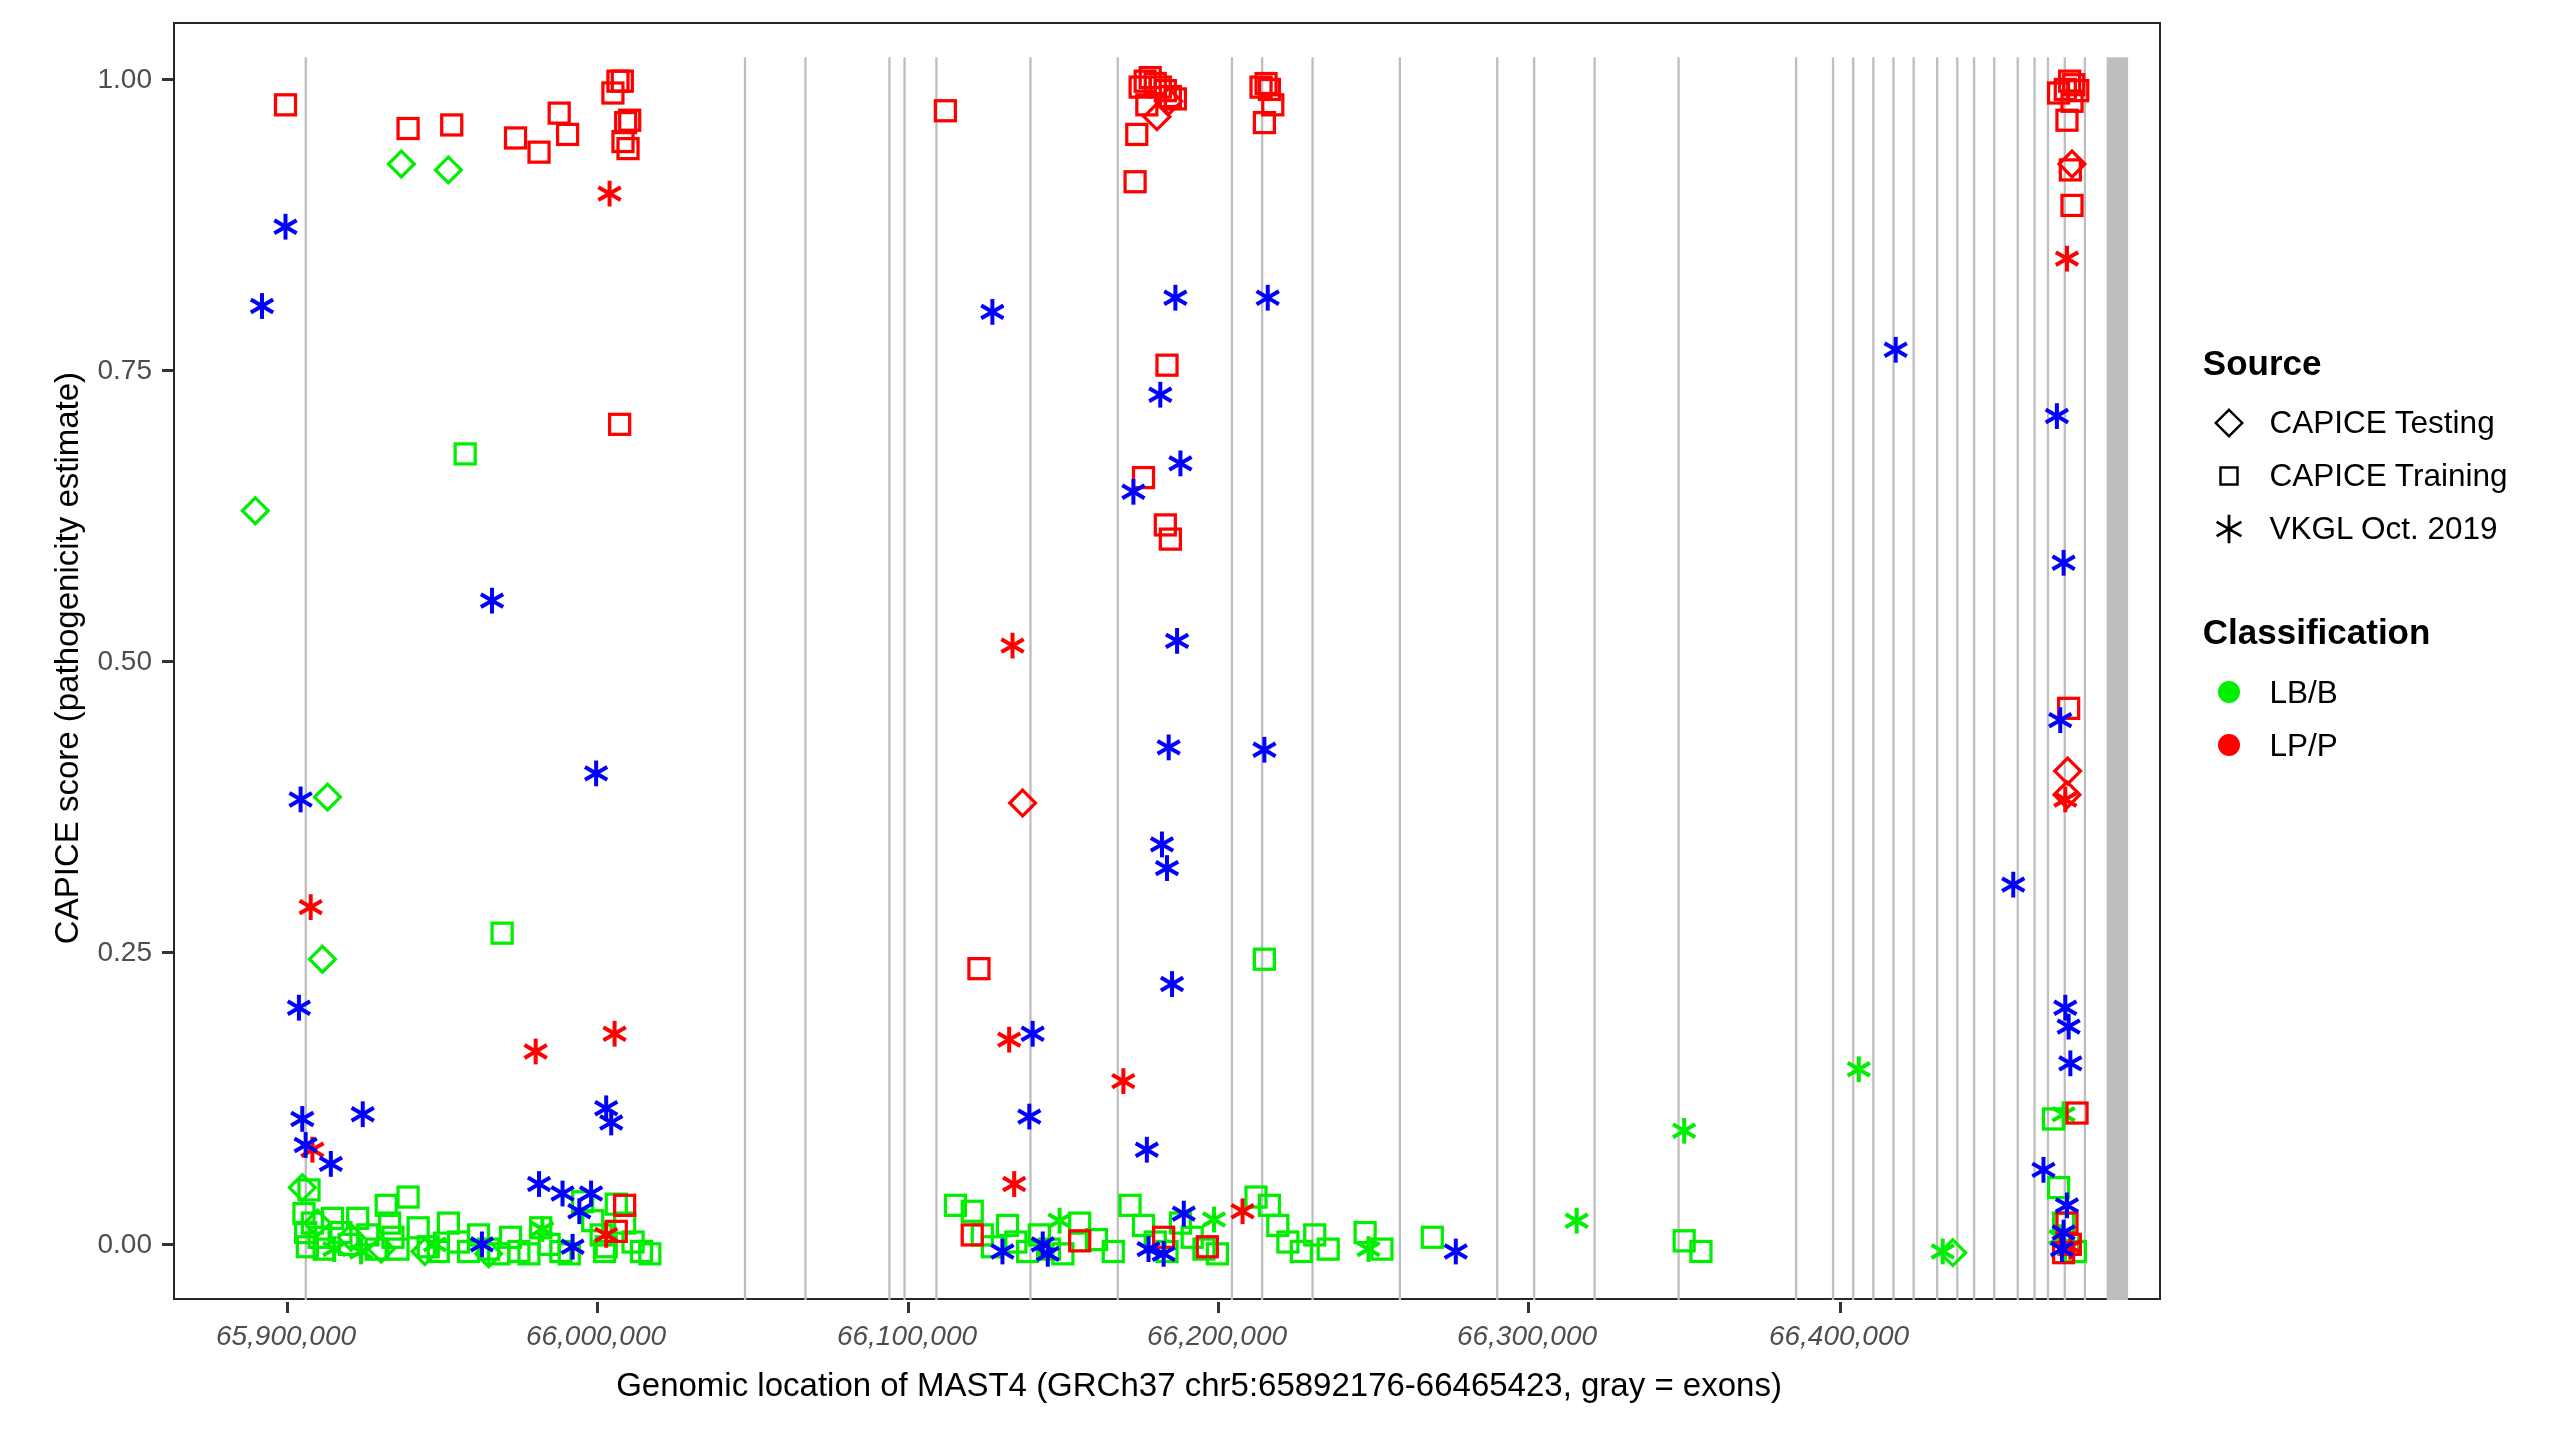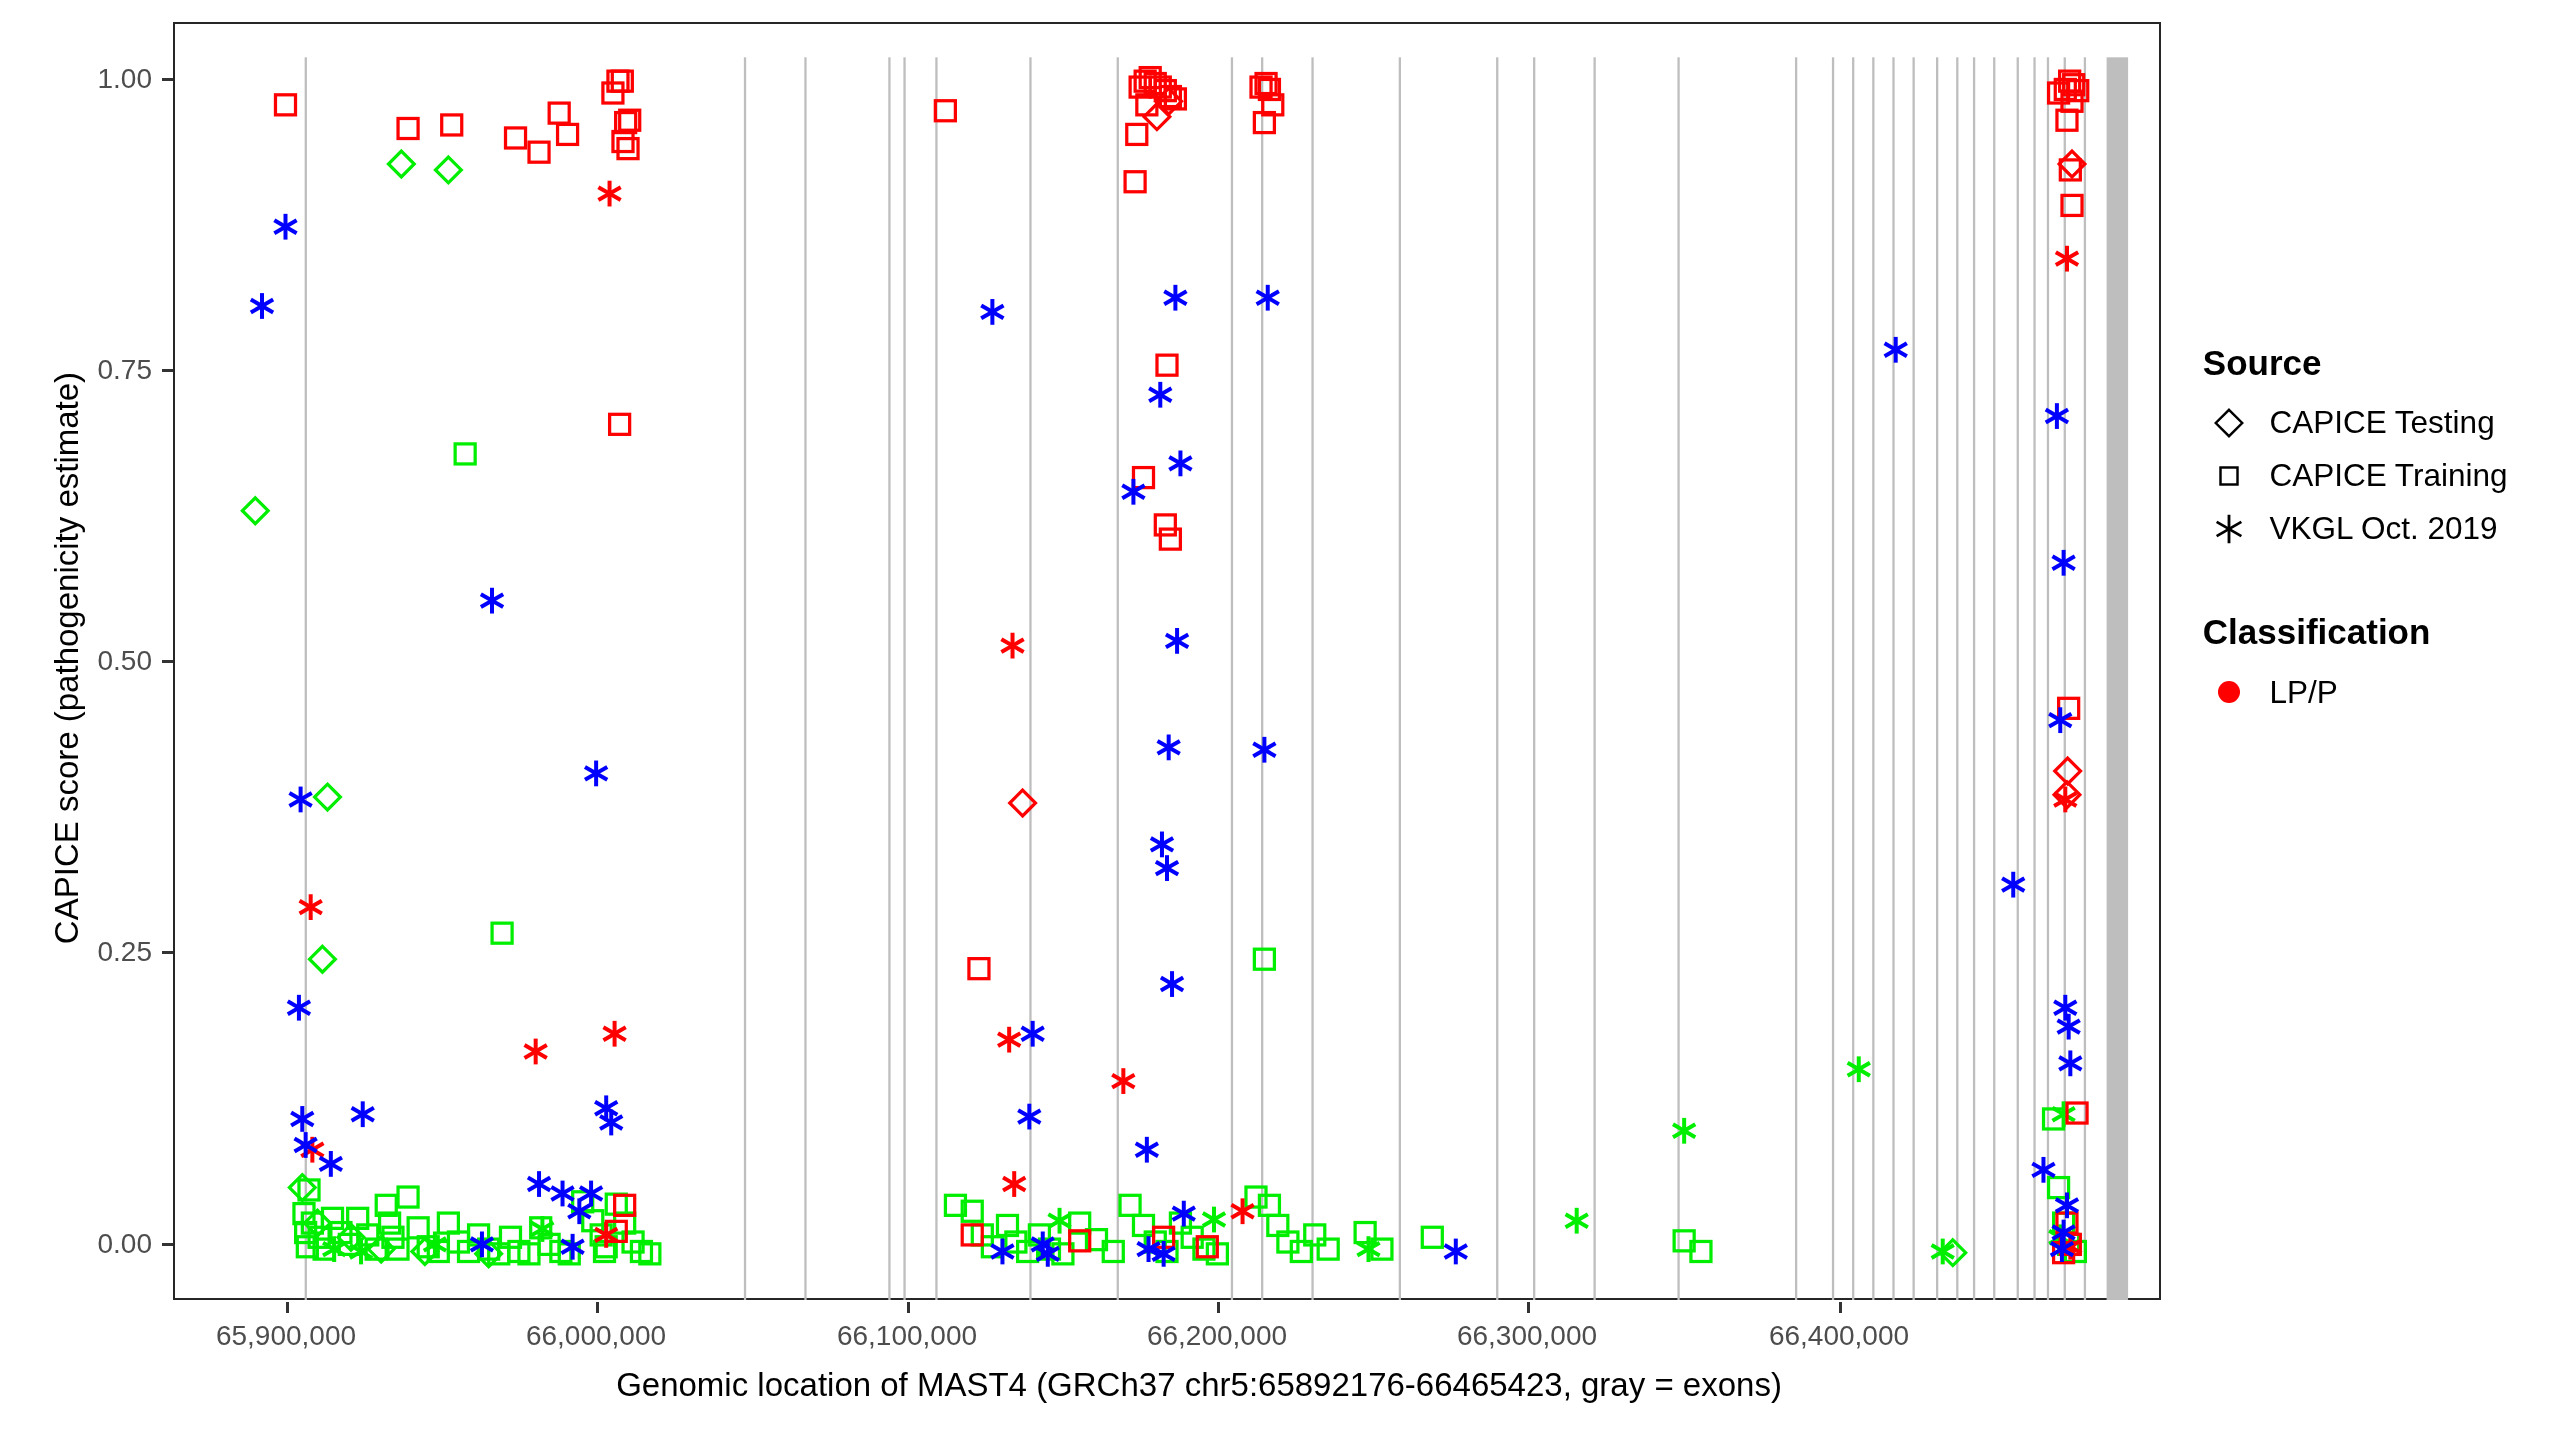--- a/index.html
+++ b/index.html
@@ -13,21 +13,21 @@
   #plot-svg{position:absolute;left:0;top:0;width:1988px;height:1278px;}
 
   
   .axis-title{position:absolute;color:#000000;font-size:33px;letter-spacing:0px;white-space:nowrap;}
   #x-axis-title{left:0;top:1366px;width:2334px;text-align:center;margin-left:32px;}
   #y-axis-title{left:-315px;top:639px;width:763px;text-align:center;
                 transform:rotate(-90deg);transform-origin:center center;}
 
   .tick-label{position:absolute;color:#4d4d4d;font-size:28px;white-space:nowrap;}
   .ylab{right:2424px;text-align:right;width:191px;}
-  .xlab{transform:translateX(-50%);}
+  .xlab{transform:translateX(-50%);font-style:italic;}
 
   .tick-mark{position:absolute;background:#333333;}
   .ytick{width:10.5px;height:2.9px;left:162px;}
   .xtick{height:10.5px;width:2.9px;top:1302px;}
 
   
   #legend{position:absolute;left:2199px;top:343px;width:372px;}
   .legend-title{font-size:35px;color:#000000;margin:0 0 13.4px 3.8px;font-weight:bold;}
   .legend-block{margin-bottom:57px;}
   .legend-row{display:flex;align-items:center;height:53px;text-align:right;}
@@ -698,20 +698,26 @@
           </svg>
         </span>
         <span class="legend-label">VKGL Oct. 2019</span>
       </div>
     </div>
 
     <div class="legend-block">
       <div class="legend-title">Classification</div>
       <div class="legend-row">
         <span class="legend-key">
+          <span class="dot" style="background:#00EE00;"></span>
+        </span>
+        <span class="legend-label">LB/B</span>
+      </div>
+      <div class="legend-row">
+        <span class="legend-key">
           <span class="dot" style="background:#FF0000;"></span>
         </span>
         <span class="legend-label">LP/P</span>
       </div>
     </div>
 
   </div>
 </div>
 
 

